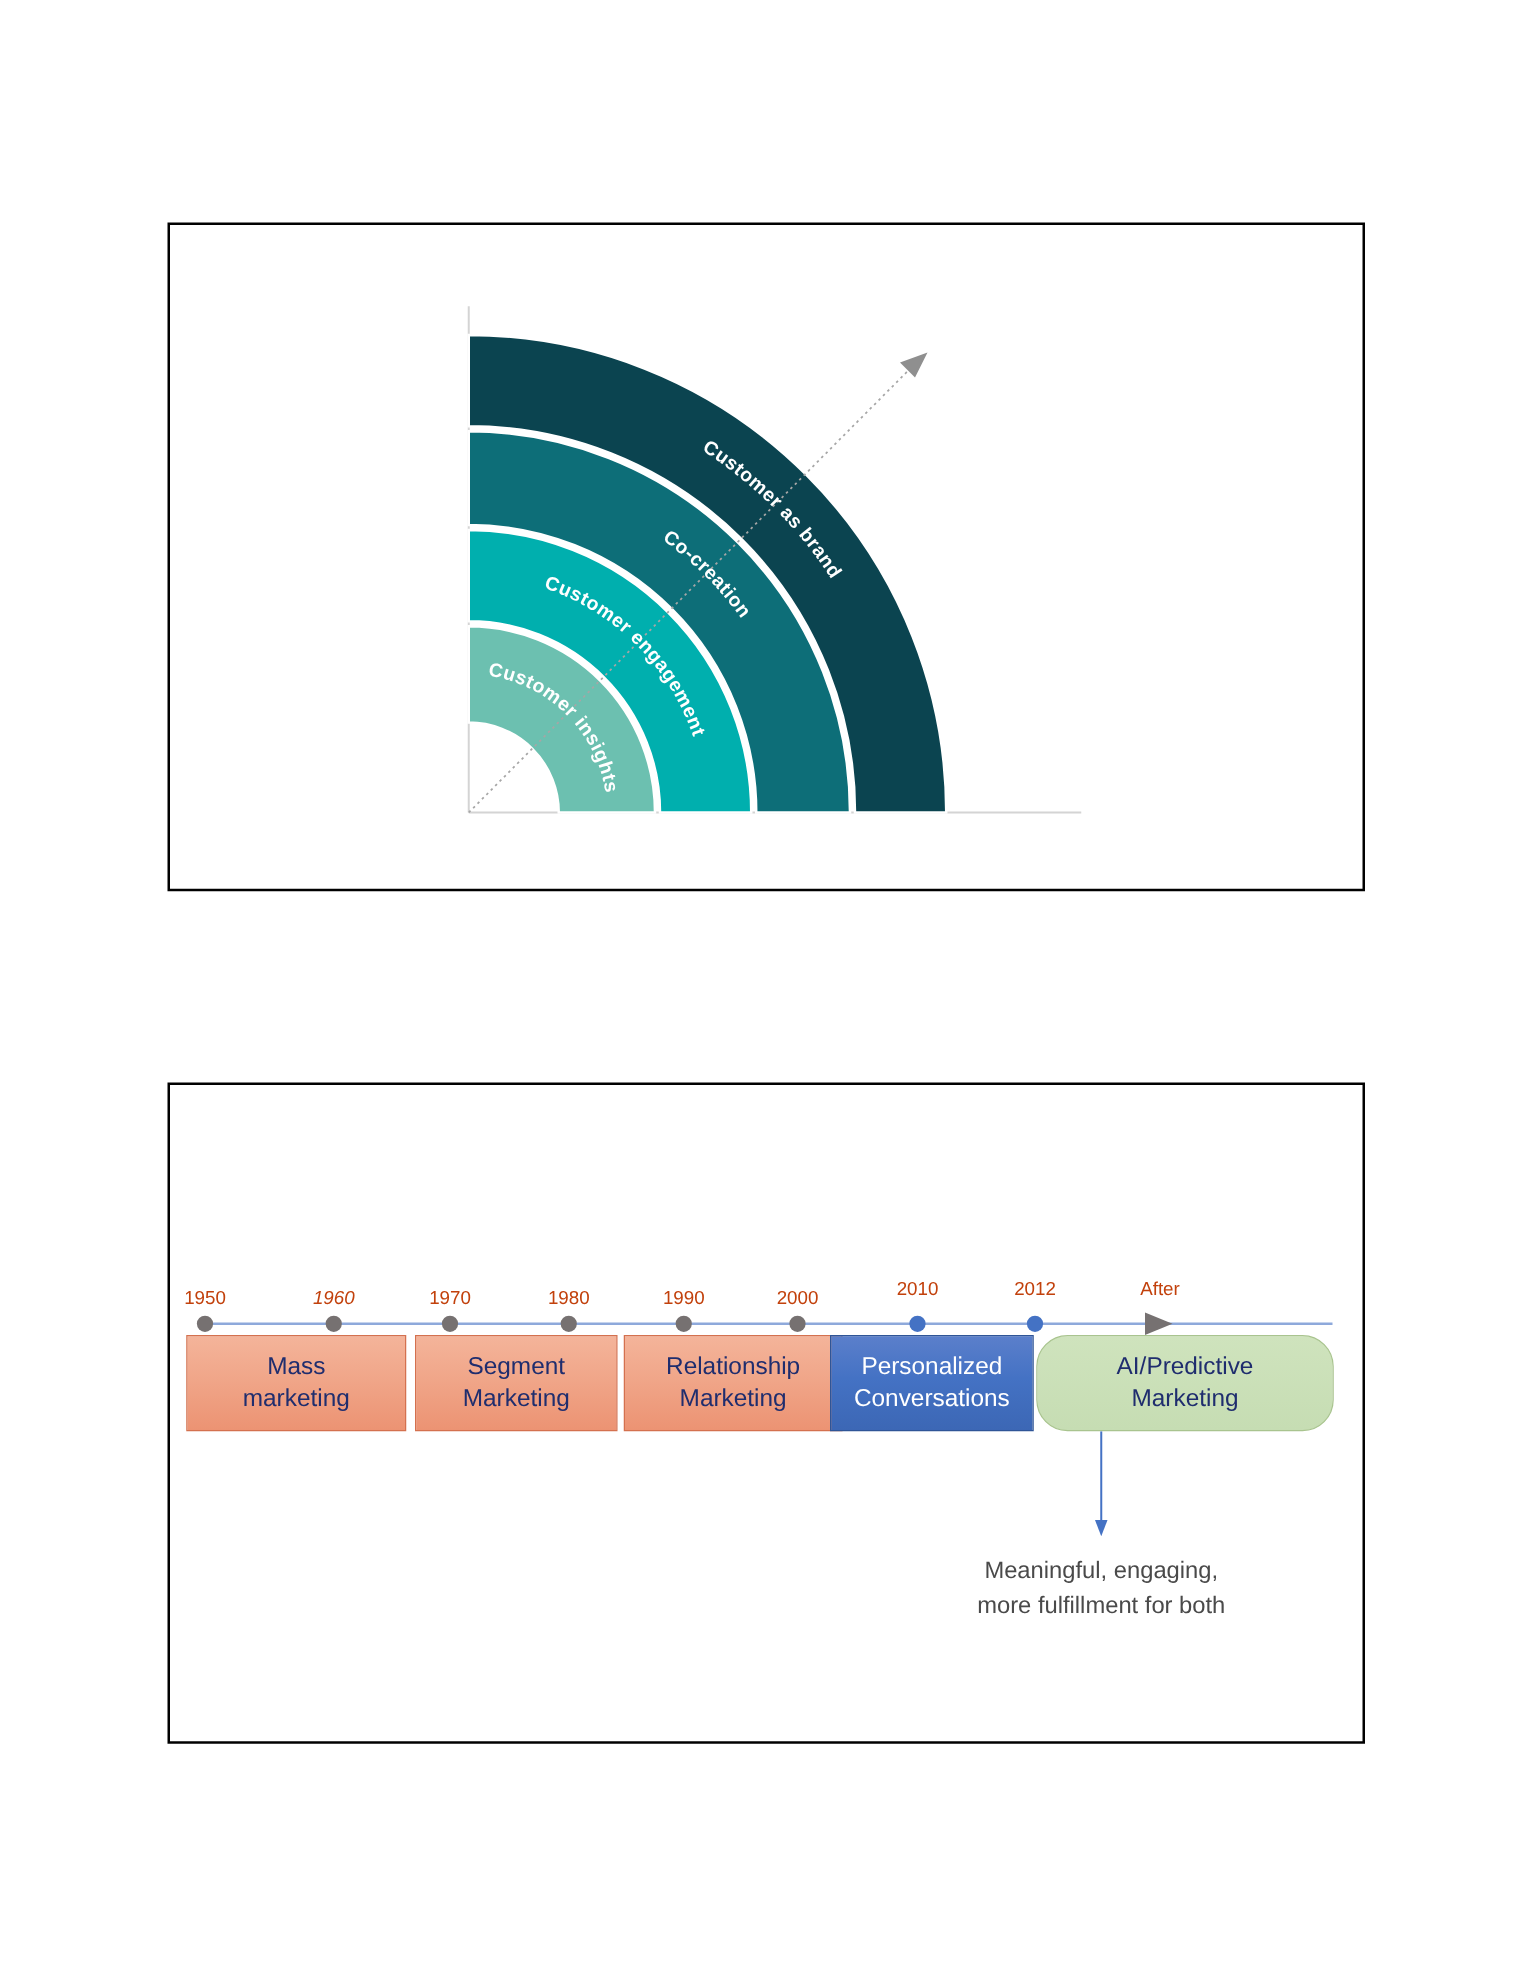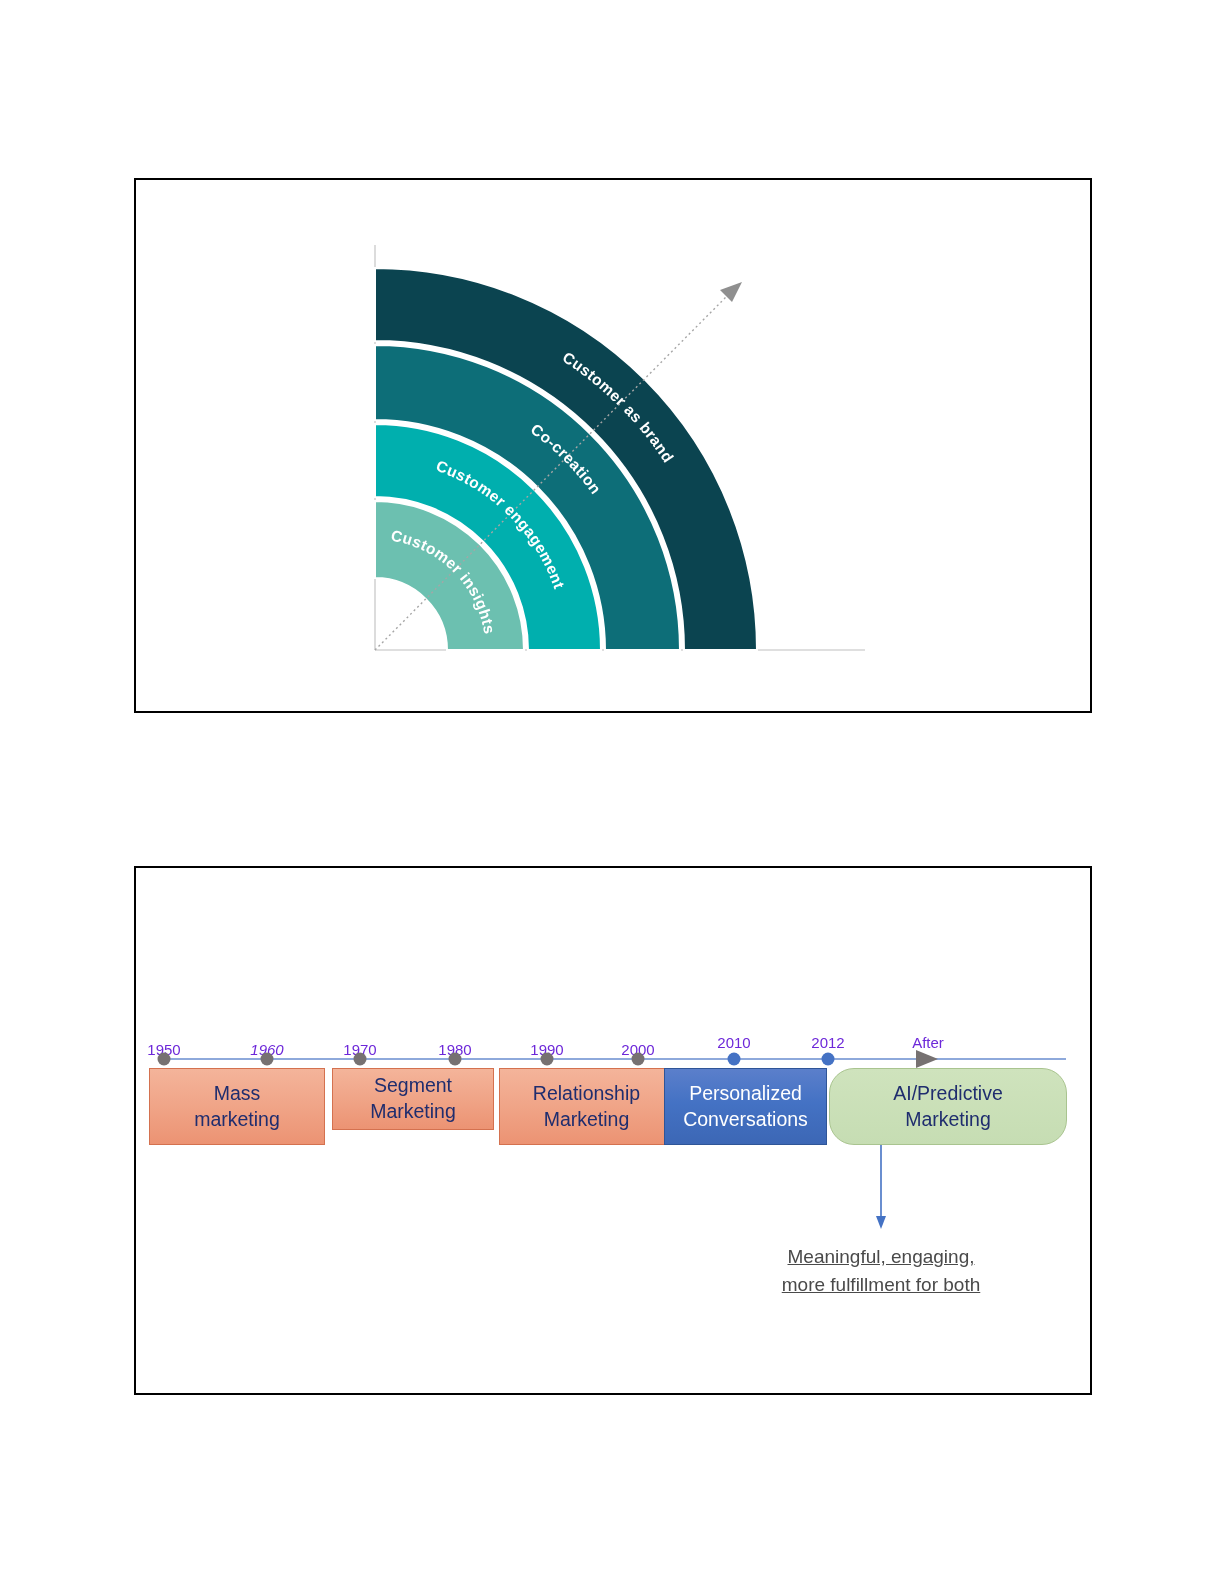--- a/index.html
+++ b/index.html
@@ -50,24 +50,23 @@
     font-weight: bold;
     fill: #ffffff;
     letter-spacing: 0.4px;
   }
 
   
   .tl-year {
     position: absolute;
     font-family: "Liberation Sans", sans-serif;
     font-size: 15px;
-    color: #6d28d9;
+    color: #c2410c;
     white-space: nowrap;
     transform: translateX(-50%);
-    margin-top: 11px;
   }
   .tl-dot {
     position: absolute;
     width: 13px;
     height: 13px;
     border-radius: 50%;
     transform: translate(-50%, -50%);
   }
   .tl-axis {
     position: absolute;
@@ -104,21 +103,20 @@
   }
   .callout-text {
     position: absolute;
     font-family: "Liberation Sans", sans-serif;
     font-size: 19px;
     line-height: 1.45;
     color: #4a4a4a;
     text-align: center;
     transform: translateX(-50%);
     white-space: nowrap;
-    text-decoration: underline;
   }
 </style>
 </head>
 <body>
 
 <div class="panel" id="panel-maturity">
   <svg class="svg-fill" viewBox="0 0 954 531" preserveAspectRatio="none">
 
     <line x1="239" y1="65" x2="239" y2="470" stroke="#d4d4d4" stroke-width="1.6"></line>
     <line x1="239" y1="470" x2="729" y2="470" stroke="#d4d4d4" stroke-width="1.6"></line>
@@ -182,21 +180,21 @@
       <div class="tl-year" style="left: 692px; top: 155px;">2012</div>
       <div class="tl-dot" style="left: 692px; top: 191px; background: rgb(68, 114, 196);"></div>
       <div class="tl-year" style="left: 792px; top: 155px;">After</div>
     </div>
 
   <div id="tl-boxes">
       <div class="tl-box orange" style="left: 13px; top: 200px; width: 176px; height: 77px;">
         <div>Mass</div>
         <div>marketing</div>
       </div>
-      <div class="tl-box orange" style="left: 196px; top: 200px; width: 162px; height: 62px;">
+      <div class="tl-box orange" style="left: 196px; top: 200px; width: 162px; height: 77px;">
         <div>Segment</div>
         <div>Marketing</div>
       </div>
       <div class="tl-box orange" style="left: 363px; top: 200px; width: 175px; height: 77px;">
         <div>Relationship</div>
         <div>Marketing</div>
       </div>
       <div class="tl-box blue" style="left: 528px; top: 200px; width: 163px; height: 77px;">
         <div>Personalized</div>
         <div>Conversations</div>

